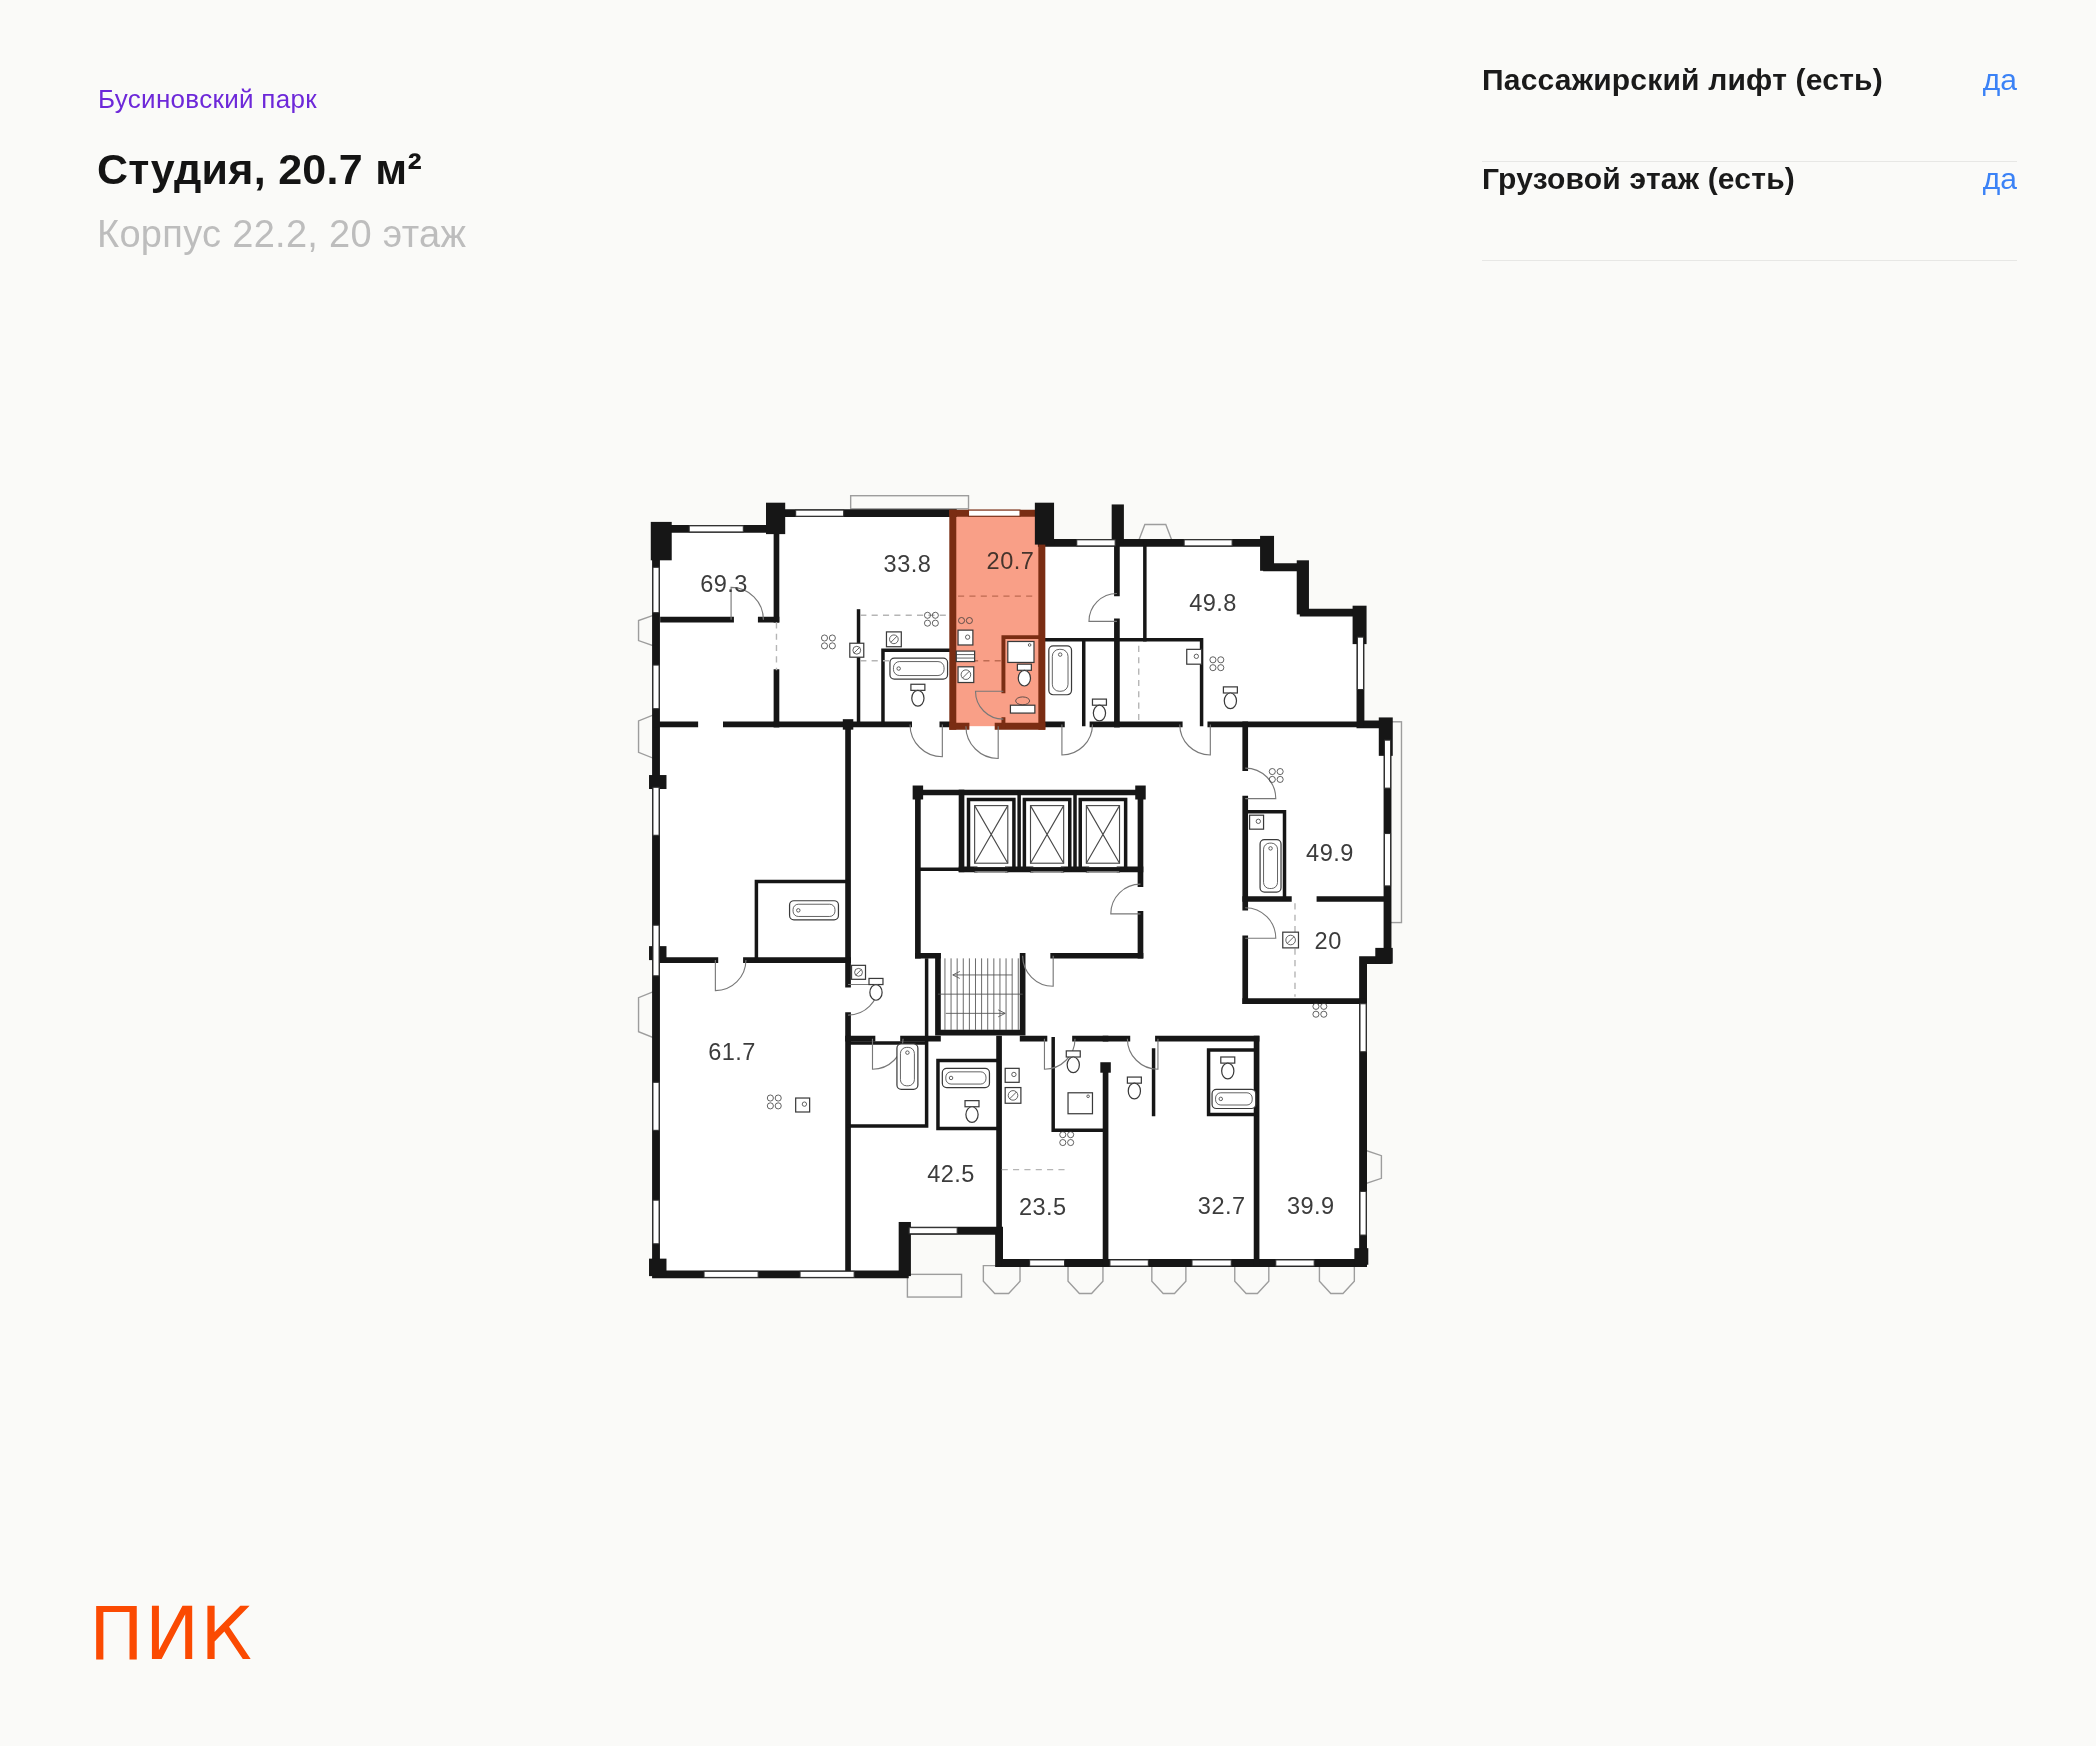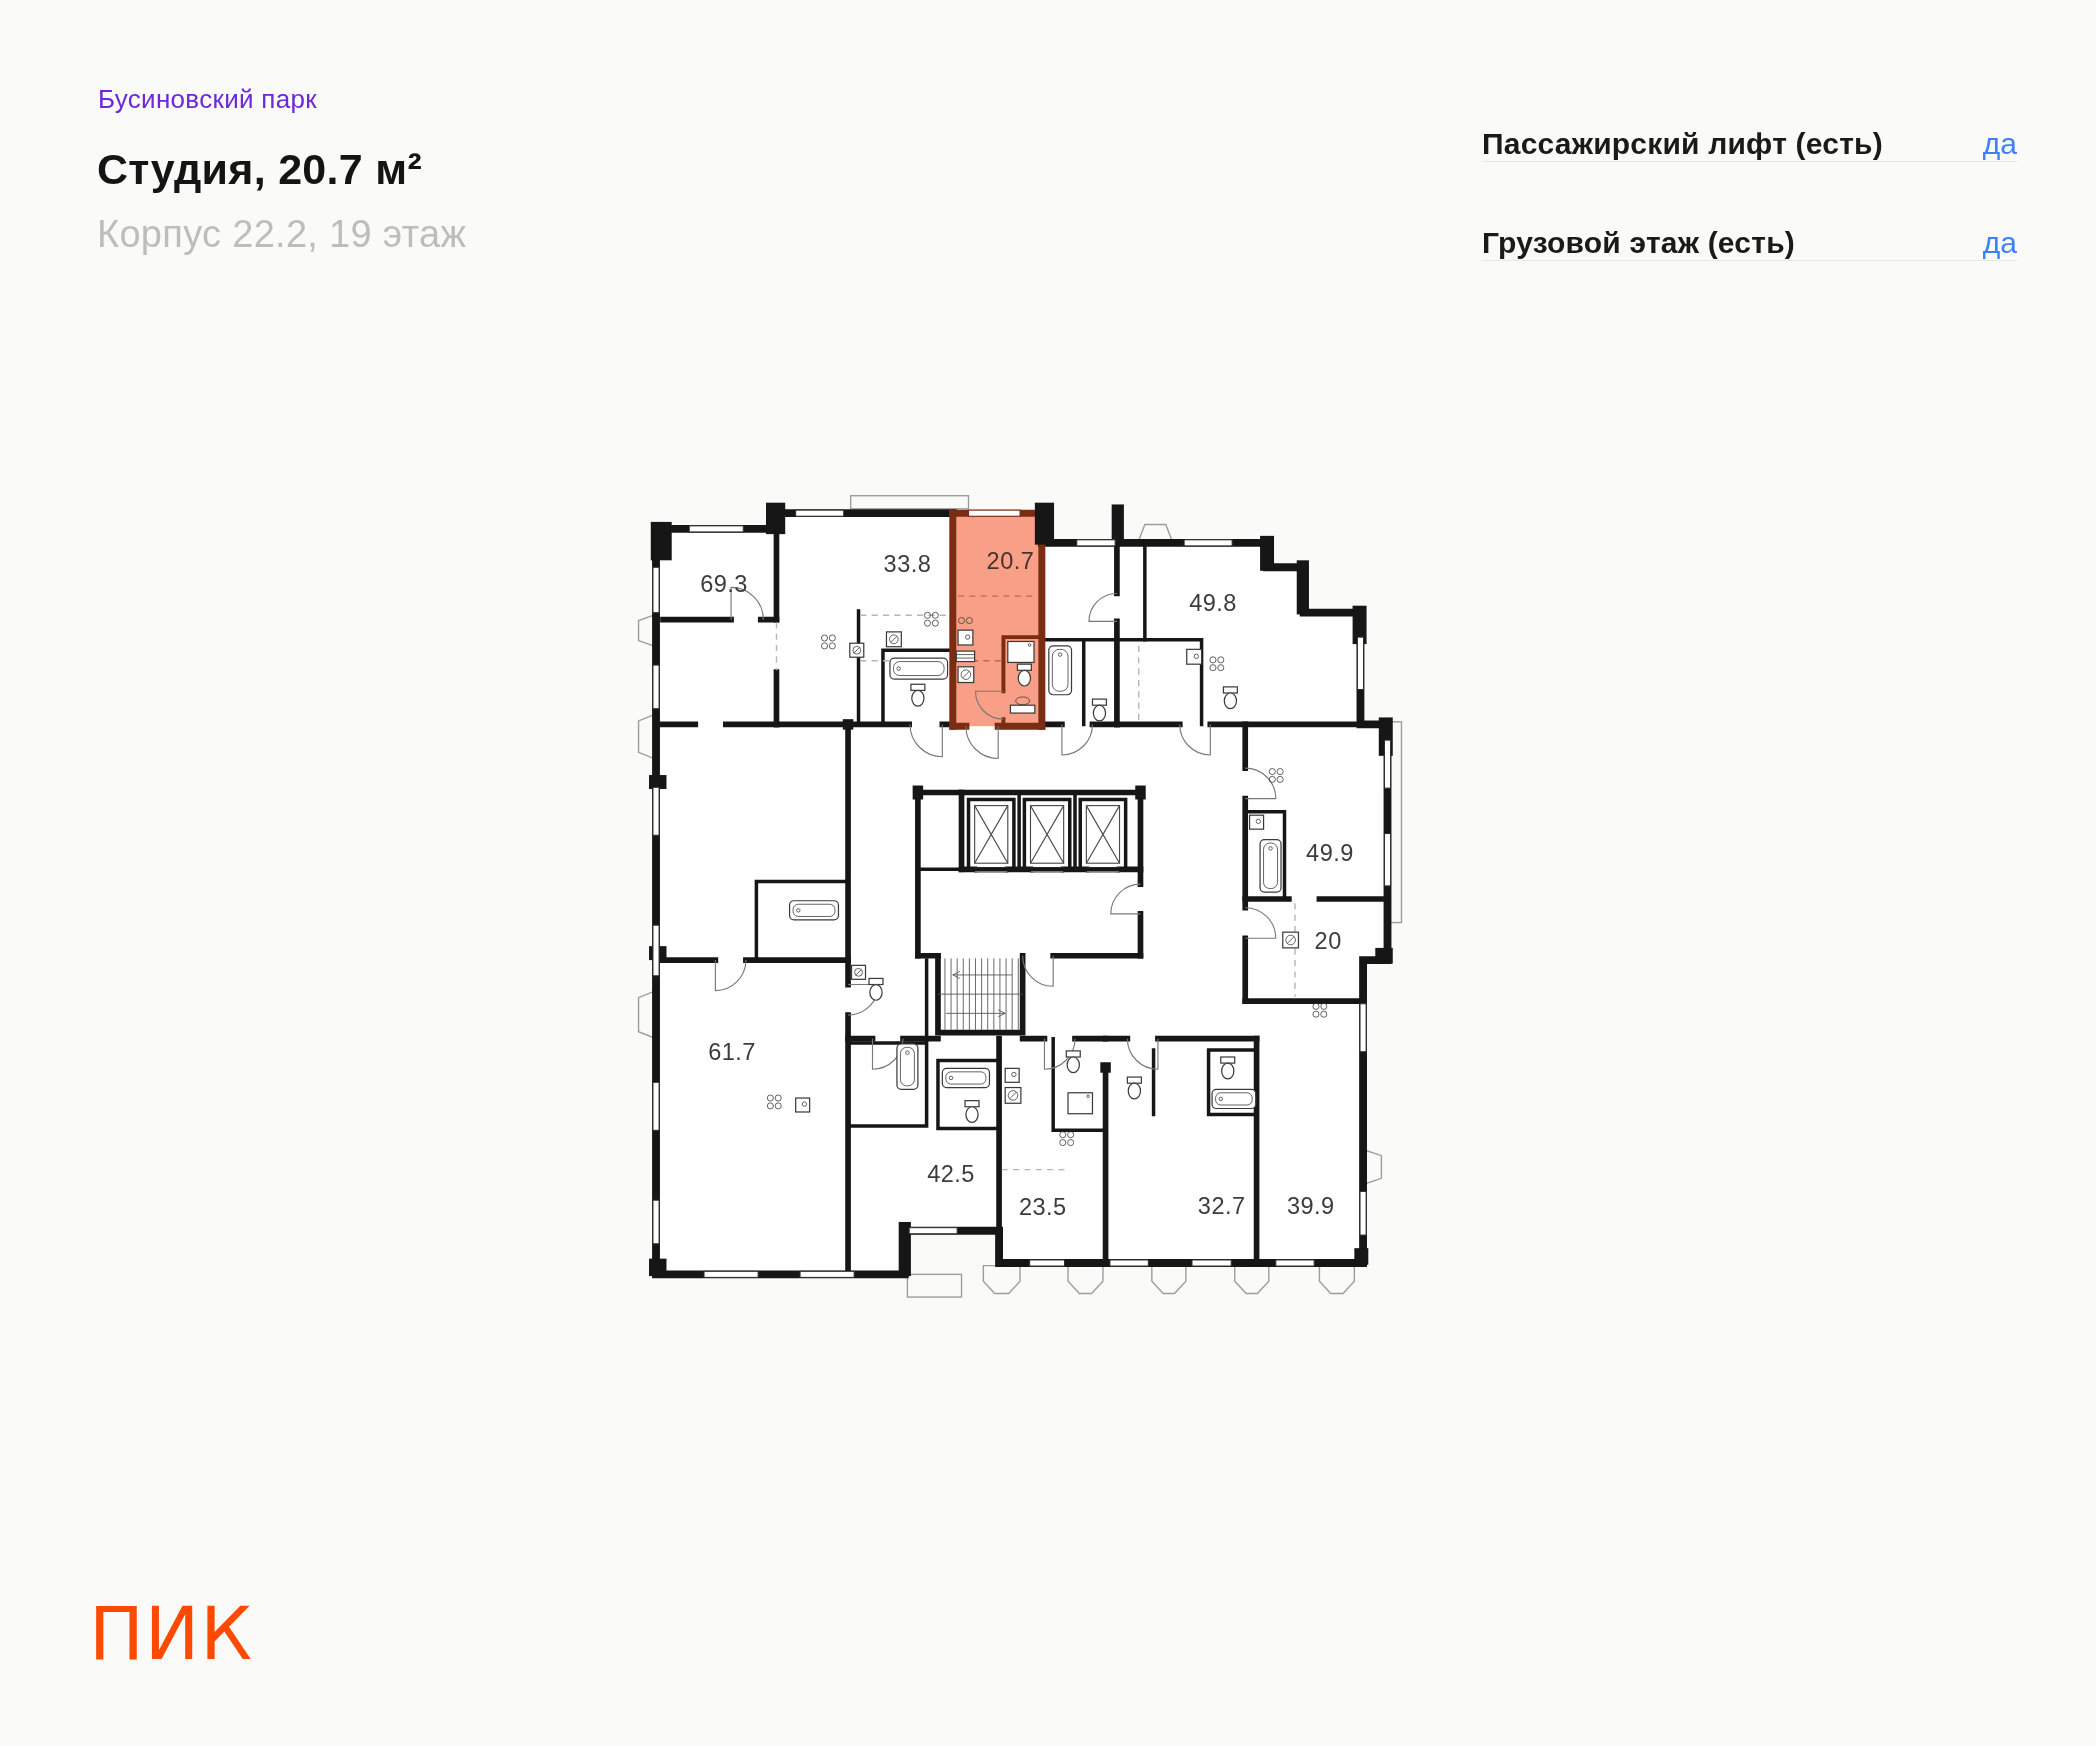--- a/index.html
+++ b/index.html
@@ -8,21 +8,21 @@
     --room-label:#3C3C3C; --logo:#FB4A02;
   }
   *{margin:0;padding:0;box-sizing:border-box}
   html,body{width:2096px;height:1747px}
   body{background:var(--bg);font-family:"Liberation Sans","DejaVu Sans",sans-serif;position:relative;overflow:hidden}
   .stage{position:absolute;inset:0}
   .project{position:absolute;left:98px;top:84px;font-size:26px;font-weight:400;color:#6d28d9;letter-spacing:0.3px}
   .title{position:absolute;left:97px;top:145px;font-size:43px;font-weight:700;color:#141414;letter-spacing:0.3px}
   .subtitle{position:absolute;left:97px;top:213px;font-size:38px;font-weight:400;color:#BDBDBD;letter-spacing:0.3px}
   .specs{position:absolute;left:1482px;top:63px;width:535px}
-  .spec-row{height:99px;display:flex;justify-content:space-between;align-items:flex-end;border-bottom:0.9px solid #E7E7E5}
+  .spec-row{height:99px;display:flex;justify-content:space-between;align-items:flex-start;border-bottom:0.9px solid #E7E7E5}
   .spec-label{font-size:30px;font-weight:700;color:#1A1A1A;letter-spacing:0.2px}
   .spec-value{font-size:30px;font-weight:400;color:#3b82f6}
   .logo{position:absolute;left:89px;top:1597px;font-family:"DejaVu Sans","Liberation Sans",sans-serif;
         font-size:73px;font-weight:400;color:var(--logo);letter-spacing:0.9px;line-height:1}
   .plan-wrap{position:absolute;left:612px;top:480px;width:830px;height:838px}
   
   .fp{fill:#FFFFFF}
   .w9{stroke:var(--wall);stroke-width:9;fill:none;stroke-linecap:square}
   .w6{stroke:var(--wall);stroke-width:6.5;fill:none;stroke-linecap:square}
   .w4{stroke:var(--wall);stroke-width:4;fill:none;stroke-linecap:square}
@@ -44,21 +44,21 @@
               fill:var(--room-label);text-anchor:middle;letter-spacing:.5px}
   .room-label.hl{fill:var(--hl-label)}
 </style>
 </head>
 <body>
 
 <div class="stage">
 
   <div class="project">Бусиновский парк</div>
   <div class="title">Студия, 20.7 м²</div>
-  <div class="subtitle">Корпус 22.2, 19 этаж</div>
+  <div class="subtitle">Корпус 22.2, 20 этаж</div>
 
   <div class="specs">
     <div class="spec-row">
       <span class="spec-label">Пассажирский лифт (есть)</span>
       <span class="spec-value">да</span>
     </div>
     <div class="spec-row">
       <span class="spec-label">Грузовой этаж (есть)</span>
       <span class="spec-value">да</span>
     </div>

